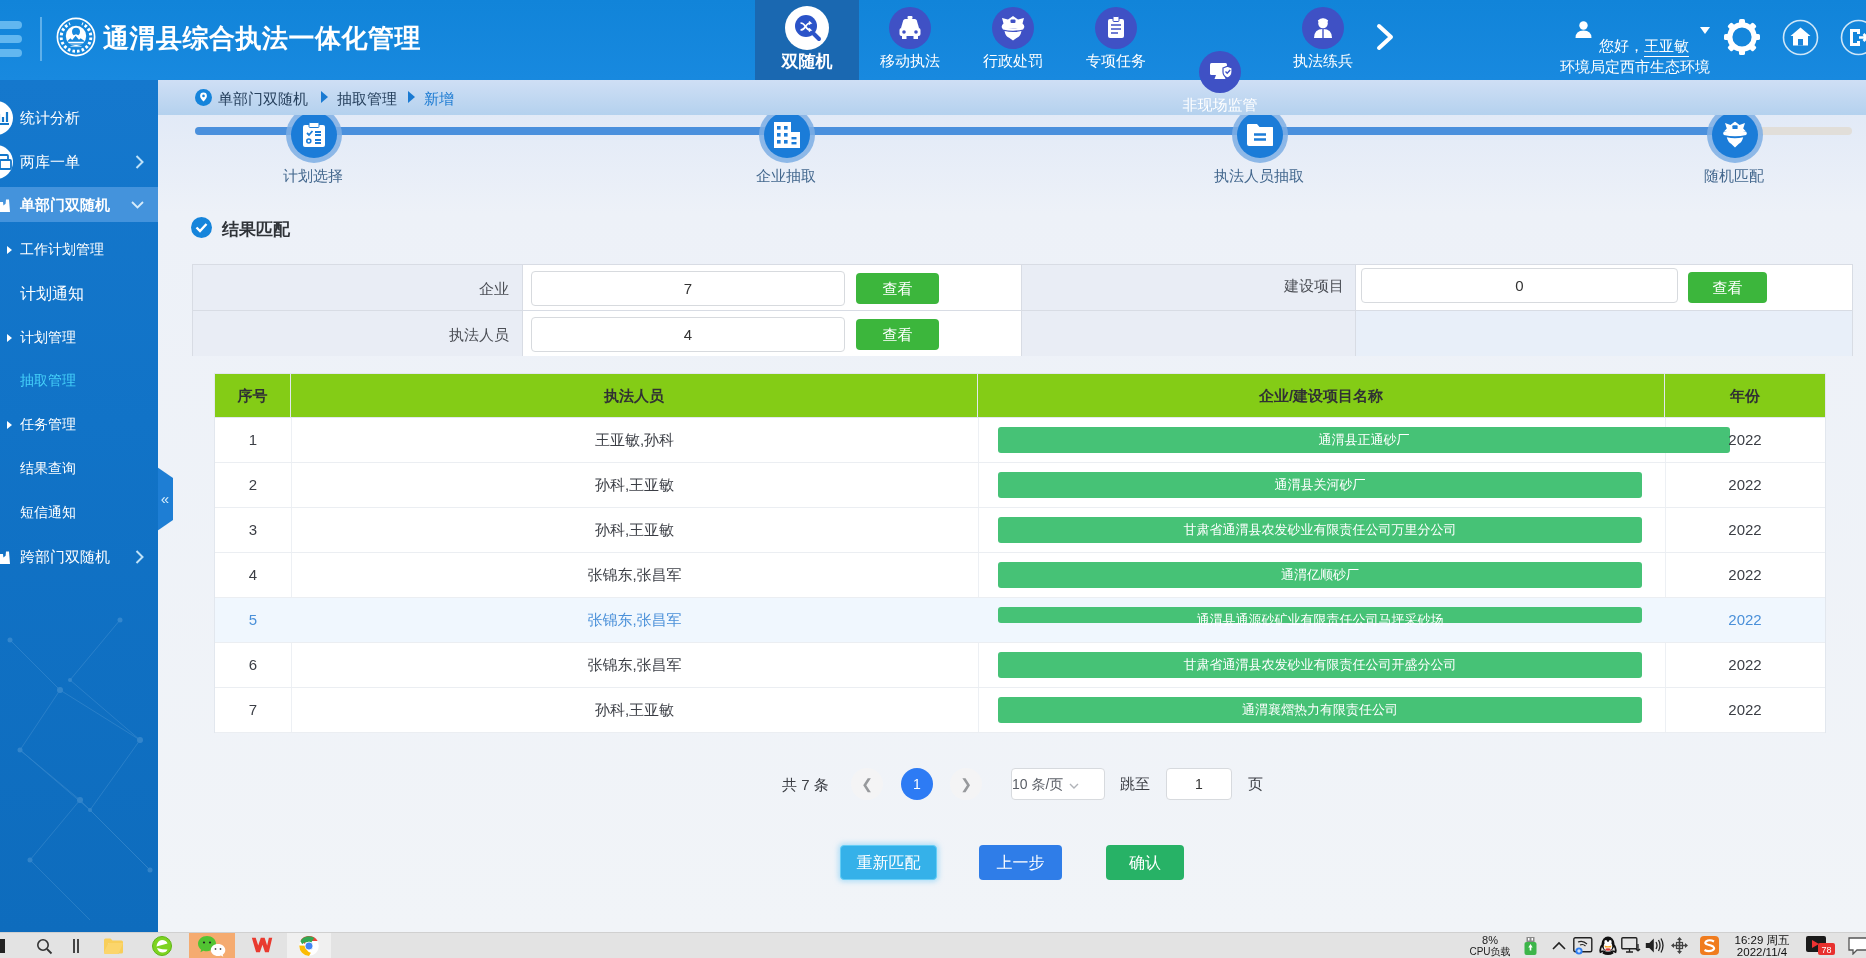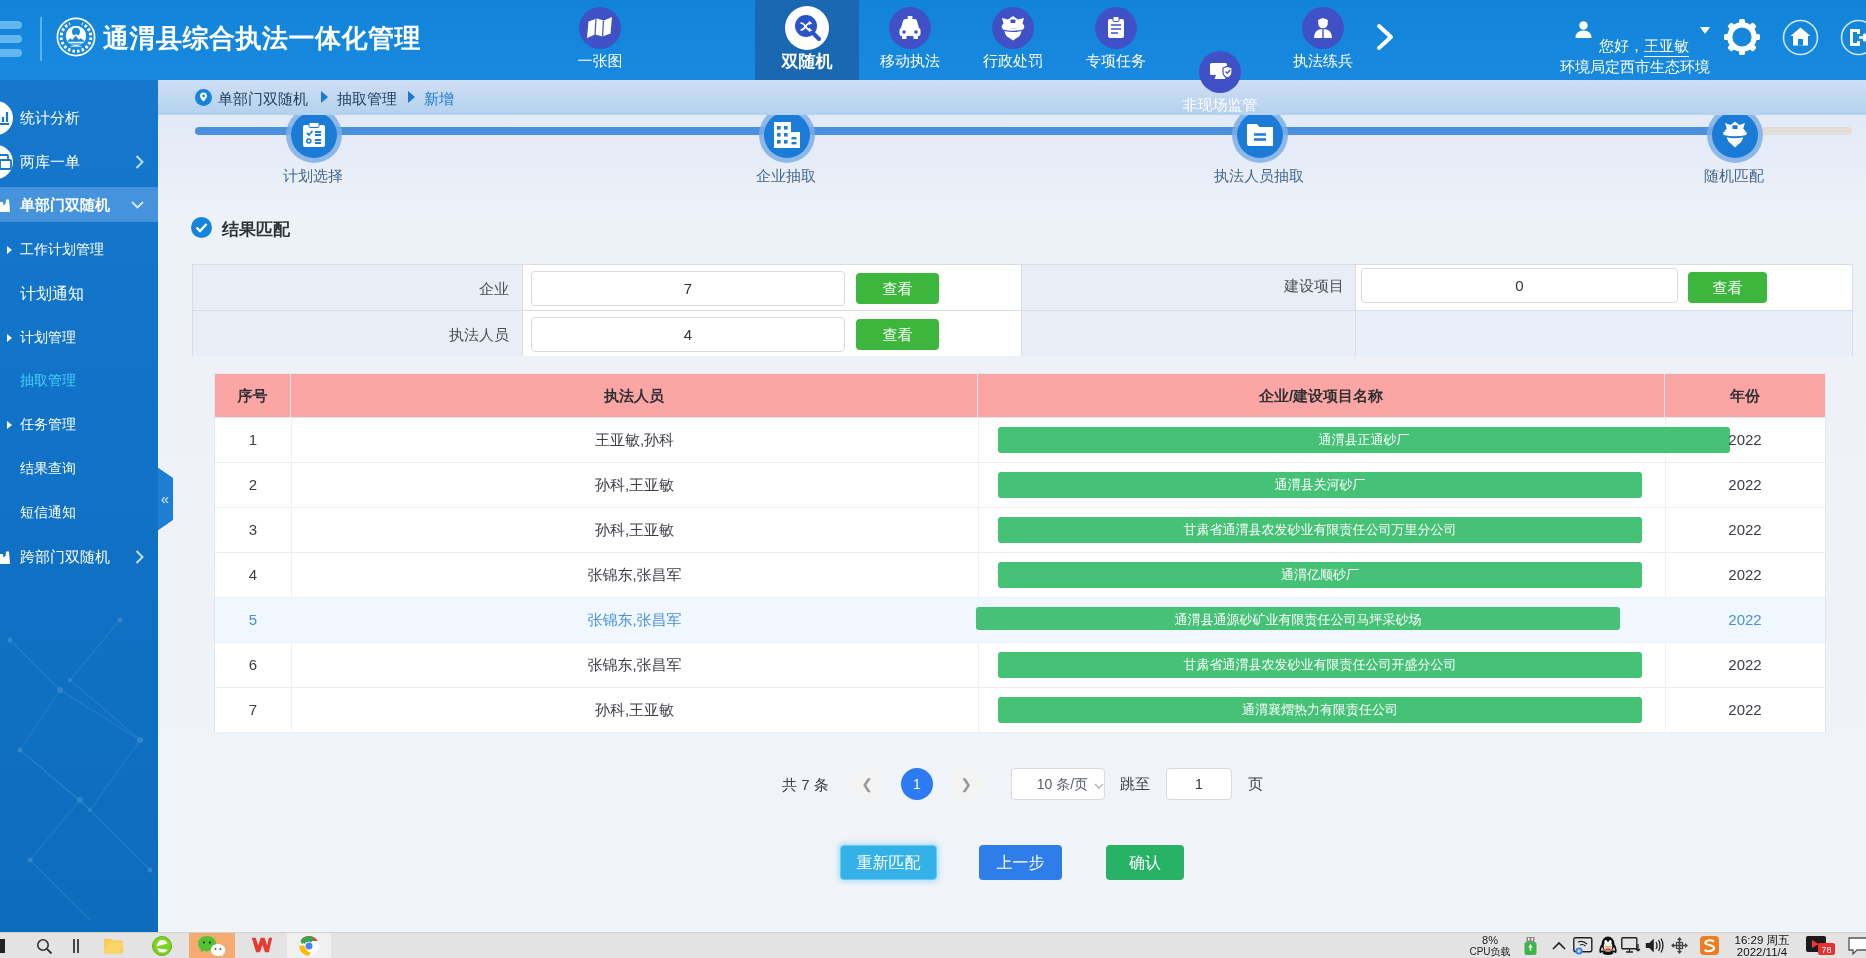--- a/index.html
+++ b/index.html
@@ -42,21 +42,21 @@
 .check-ico { position:absolute; left:33px; top:102px; width:21px; height:21px; border-radius:50%; background:#1584db; }
 .sec-title { position:absolute; left:64px; top:103px; font-size:17px; font-weight:bold; color:#2f3338; }
 
 #fgrid { position:absolute; left:34px; top:149px; width:1661px; height:92px; border:1px solid #d8dce4; }
 .fcell { position:absolute; border-right:1px solid #d8dce4; border-bottom:1px solid #d8dce4; }
 .flabel { font-size:15px; color:#4c4f56; text-align:right; }
 .finput { position:absolute; background:#fff; border:1px solid #d7dade; border-radius:4px; font-size:15px; color:#333; text-align:center; }
 .fbtn { position:absolute; background:#3cb63c; border-radius:4px; color:#fff; font-size:15px; text-align:center; }
 
 #tbl { position:absolute; left:56px; top:258px; width:1612px; height:360px; background:#fff; border:1px solid #e2e7ee; }
-.th { position:absolute; background:#fca5a5; font-weight:bold; font-size:15px; color:#303133; }
+.th { position:absolute; background:#84cc16; font-weight:bold; font-size:15px; color:#303133; }
 .td { position:absolute; font-size:15px; color:#3b3e45; text-align:center; }
 .pill { position:absolute; background:#46c276; border-radius:3px; color:#fff; font-size:13px; text-align:center; }
 
 .pgc { position:absolute; width:32px; height:32px; border-radius:50%; background:#f4f4f5; text-align:center; line-height:32px; color:#97999c; font-size:14px; }
 
 .bigbtn { position:absolute; height:35px; border-radius:4px; color:#fff; font-size:16px; text-align:center; line-height:35px; }
 
 #taskbar { position:absolute; left:0; top:932px; width:1866px; height:26px; background:#e3e3e3; border-top:1px solid #d0d0d0; z-index:6; }
 </style>
 </head>
@@ -71,27 +71,20 @@
     <path d="M19 34.2 A14.3 14.3 0 0 1 14 6.7" fill="none" stroke="#fff" stroke-width="3" stroke-dasharray="2.6 2.1"></path>
     <path d="M21 34.2 A14.3 14.3 0 0 0 26 6.7" fill="none" stroke="#fff" stroke-width="3" stroke-dasharray="2.6 2.1"></path>
     <circle cx="20" cy="19" r="10.2" fill="#fff"></circle>
     <path d="M20 10.8 a4 4 0 0 1 4 4 q0 2.2 -1.6 3.4 l-2.4 -1 -2.4 1 q-1.6 -1.2 -1.6 -3.4 a4 4 0 0 1 4 -4z" fill="#1788dc"></path>
     <path d="M11.8 23.8 l2.6 -2.6 1.8 1.8 3.4 -4.2 3.4 4 1.6 -1.6 3.6 2.6 0 1 -16.4 0z" fill="#1788dc"></path>
     <path d="M12.5 27 h15" stroke="#1788dc" stroke-width="1.3"></path>
     <path d="M14.5 29.5 h11" stroke="#9ed0f1" stroke-width="1.1"></path>
   </svg>
   <div id="title">通渭县综合执法一体化管理</div>
 
-  <div class="nav-item" style="left:548px;">
-    <div class="nav-circle"><svg viewBox="0 0 42 42" width="42" height="42">
-          <path d="M9.5 14.5 l8 -3 7.5 2 8 -3.5 -1.5 16.5 -8 3 -7.5 -2 -8 3.5z" fill="#fff"></path>
-          <path d="M17 11.8 l-1 16.4 M24.5 13.6 l-1 16.3" stroke="#4d5ecb" stroke-width="1.3"></path>
-        </svg></div>
-    <div class="nav-label">一张图</div>
-  </div>
   <div class="nav-item nav-sel" style="left:755px;">
     <div class="nav-circle" style="background:#fff; width:44px; height:44px; top:6px;">
       <svg viewBox="0 0 44 44" width="44" height="44">
         <circle cx="21" cy="20" r="11" fill="#2b53c8"></circle>
         <path d="M29 28 l5 5" stroke="#2b53c8" stroke-width="4" stroke-linecap="round"></path>
         <path d="M15.5 24 q3 0 5 -3.5 q2 -3.5 5 -3.5 l-1.5 -1.5 m1.5 1.5 l-1.5 1.5" stroke="#fff" stroke-width="1.6" fill="none"></path>
         <path d="M15.5 17 q3 0 5 3.5 q2 3.5 5 3.5 l-1.5 -1.5 m1.5 1.5 l-1.5 1.5" stroke="#fff" stroke-width="1.6" fill="none"></path>
       </svg>
     </div>
     <div class="nav-label" style="font-weight:bold; font-size:17px; bottom:7px;">双随机</div>
@@ -375,39 +368,39 @@
     <div class="pill" style="left:783px; top:143px; width:644px; height:26px; line-height:26px;">甘肃省通渭县农发砂业有限责任公司万里分公司</div>
     <div class="td" style="left:1450px; top:147px; width:160px; ">2022</div>
     <div class="abs" style="left:0; top:179px; width:1610px; height:45px;  border-bottom:1px solid #ebeef2;"></div>
     <div class="td" style="left:0; top:192px; width:76px; ">4</div>
     <div class="td" style="left:76px; top:192px; width:687px; ">张锦东,张昌军</div>
     <div class="pill" style="left:783px; top:188px; width:644px; height:26px; line-height:26px;">通渭亿顺砂厂</div>
     <div class="td" style="left:1450px; top:192px; width:160px; ">2022</div>
     <div class="abs" style="left:0; top:224px; width:1610px; height:45px; background:#f0f7fe; border-bottom:1px solid #ebeef2;"></div>
     <div class="td" style="left:0; top:237px; width:76px; color:#4a90d9;">5</div>
     <div class="td" style="left:76px; top:237px; width:687px; color:#4a90d9;">张锦东,张昌军</div>
-    <div class="pill" style="left:761px; top:233px; width:644px; height:23px; line-height:26px;">通渭县通源砂矿业有限责任公司马坪采砂场</div>
+    <div class="pill" style="left:783px; top:233px; width:644px; height:16px; line-height:26px;">通渭县通源砂矿业有限责任公司马坪采砂场</div>
     <div class="td" style="left:1450px; top:237px; width:160px; color:#4a90d9;">2022</div>
     <div class="abs" style="left:0; top:269px; width:1610px; height:45px;  border-bottom:1px solid #ebeef2;"></div>
     <div class="td" style="left:0; top:282px; width:76px; ">6</div>
     <div class="td" style="left:76px; top:282px; width:687px; ">张锦东,张昌军</div>
     <div class="pill" style="left:783px; top:278px; width:644px; height:26px; line-height:26px;">甘肃省通渭县农发砂业有限责任公司开盛分公司</div>
     <div class="td" style="left:1450px; top:282px; width:160px; ">2022</div>
     <div class="abs" style="left:0; top:314px; width:1610px; height:45px;  border-bottom:1px solid #ebeef2;"></div>
     <div class="td" style="left:0; top:327px; width:76px; ">7</div>
     <div class="td" style="left:76px; top:327px; width:687px; ">孙科,王亚敏</div>
     <div class="pill" style="left:783px; top:323px; width:644px; height:26px; line-height:26px;">通渭襄熠热力有限责任公司</div>
     <div class="td" style="left:1450px; top:327px; width:160px; ">2022</div>
   </div>
 
   <div class="abs" style="left:624px; top:661px; font-size:15px; color:#3c3f45;">共 7 条</div>
   <div class="pgc" style="left:693px; top:653px;">❮</div>
   <div class="pgc" style="left:743px; top:653px; background:#2d7bf4; color:#fff;">1</div>
   <div class="pgc" style="left:792px; top:653px;">❯</div>
-  <div class="abs" style="left:853px; top:653px; width:94px; height:32px; background:#fff; border:1px solid #d7dade; border-radius:4px; font-size:14px; color:#5a5e66; line-height:30px; text-align:right;">10 条/页 <svg width="10" height="6" viewBox="0 0 10 6" style="margin-left:2px;">
+  <div class="abs" style="left:853px; top:653px; width:94px; height:32px; background:#fff; border:1px solid #d7dade; border-radius:4px; font-size:14px; color:#5a5e66; line-height:30px; text-align:left;">10 条/页 <svg width="10" height="6" viewBox="0 0 10 6" style="margin-left:2px;">
         <path d="M1 1 l4 4 4 -4" stroke="#b0b3b8" stroke-width="1.4" fill="none"></path>
       </svg></div>
   <div class="abs" style="left:962px; top:660px; font-size:15px; color:#3c3f45;">跳至</div>
   <div class="abs" style="left:1008px; top:653px; width:66px; height:32px; background:#fff; border:1px solid #d7dade; border-radius:4px; font-size:14px; color:#333; line-height:30px; text-align:center;">1</div>
   <div class="abs" style="left:1090px; top:660px; font-size:15px; color:#3c3f45;">页</div>
 
   <div class="bigbtn" style="left:682px; top:730px; width:97px; background:#35b1e9; border:1px solid #65cdf5; line-height:33px; box-shadow:0 0 5px 2px rgba(130,205,245,0.55);">重新匹配</div>
   <div class="bigbtn" style="left:821px; top:730px; width:83px; background:#2f7de8;">上一步</div>
   <div class="bigbtn" style="left:948px; top:730px; width:78px; background:#27b266;">确认</div>
 </div>

